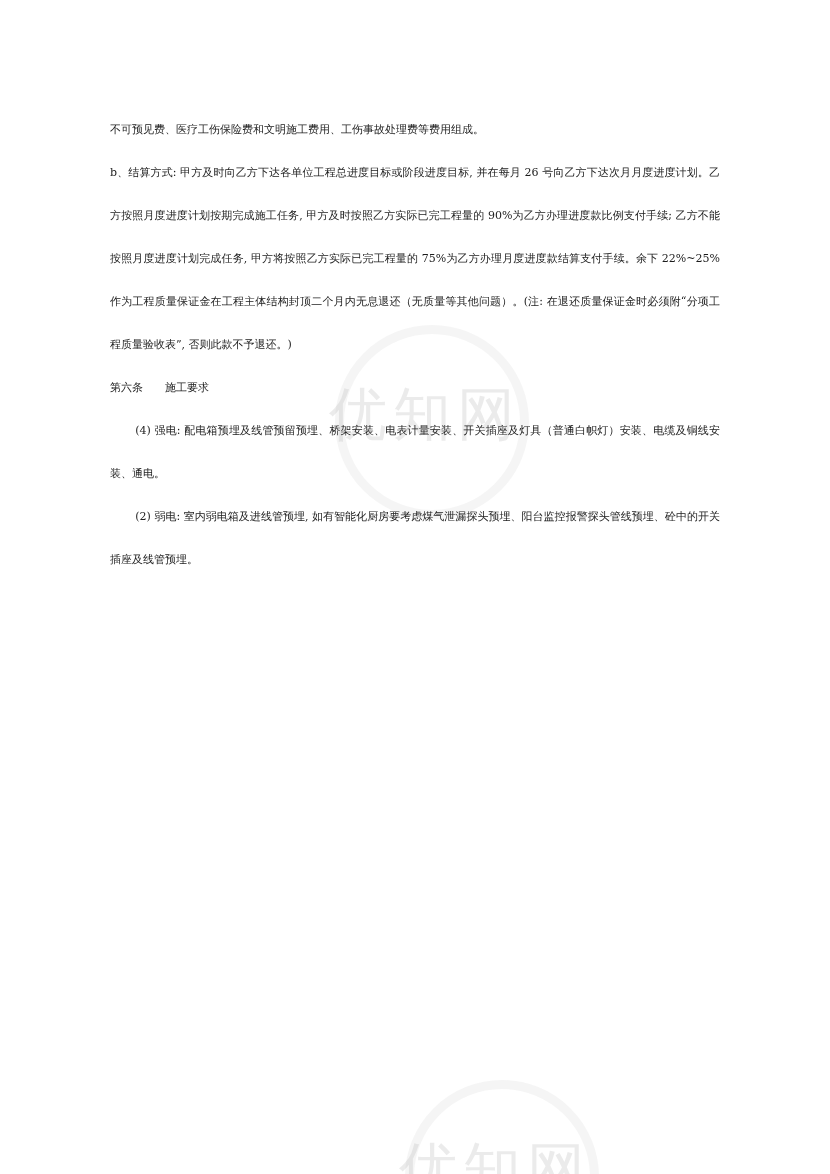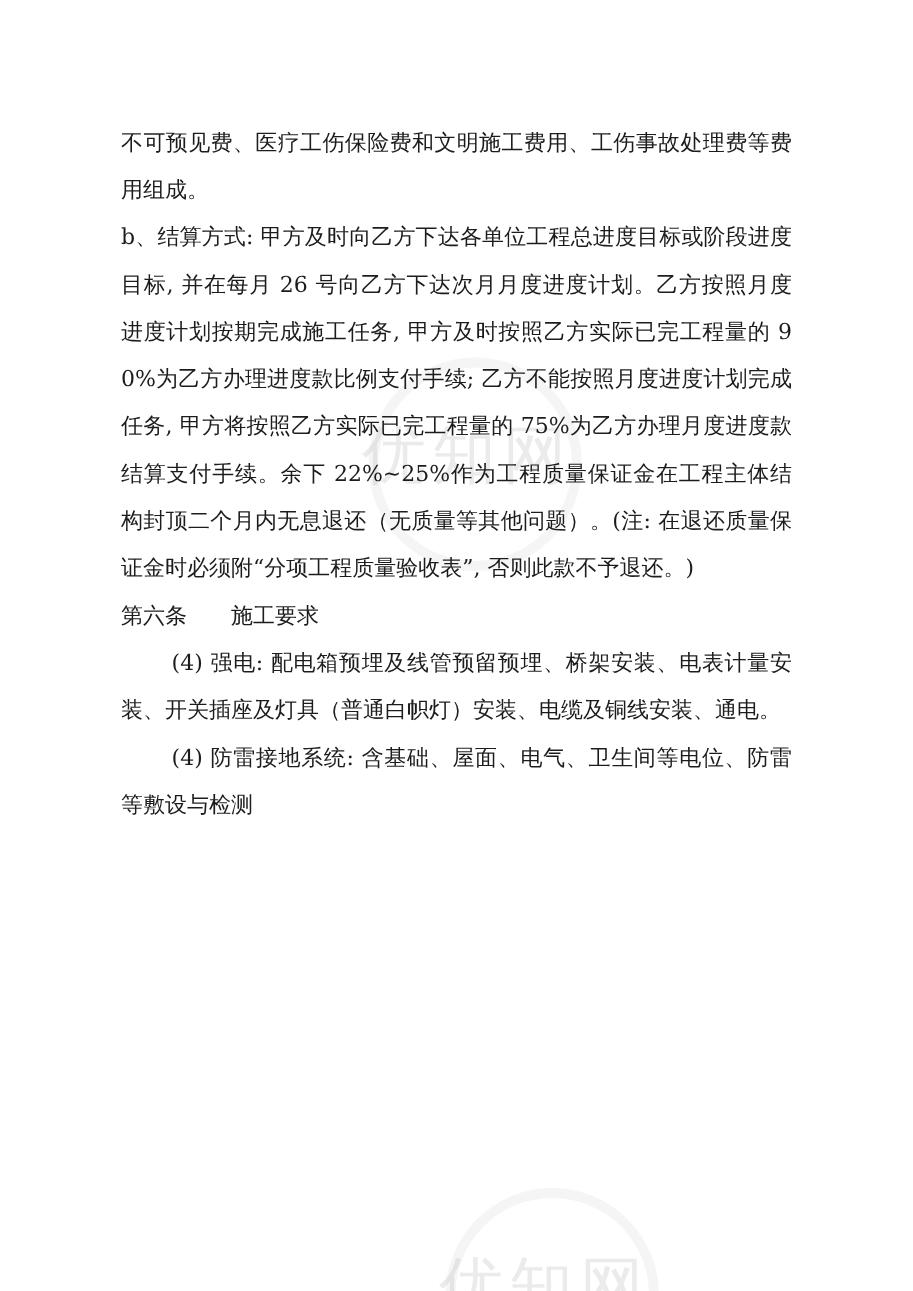--- a/index.html
+++ b/index.html
@@ -13,21 +13,21 @@
     height: 1174px;
     background: #ffffff;
     overflow: hidden;
     font-family: "DejaVu Serif", "Liberation Serif", serif;
   }
   .content {
     position: absolute;
     left: 110px;
     top: 108px;
     width: 610px;
-    font-size: 20px;
+    font-size: 11px;
     color: #1c1c1c;
     text-align: justify;
     z-index: 2;
   }
   p.para {
     margin: 0;
     line-height: 43px;
     word-break: break-all;
   }
   p.indent {
@@ -77,18 +77,18 @@
   <div class="content">
     <p class="para">不可预见费、医疗工伤保险费和文明施工费用、工伤事故处理费等费用组成。</p>
 
 
     <p class="para">b、结算方式: 甲方及时向乙方下达各单位工程总进度目标或阶段进度目标, 并在每月 26 号向乙方下达次月月度进度计划。乙方按照月度进度计划按期完成施工任务, 甲方及时按照乙方实际已完工程量的 90%为乙方办理进度款比例支付手续; 乙方不能按照月度进度计划完成任务, 甲方将按照乙方实际已完工程量的 75%为乙方办理月度进度款结算支付手续。余下 22%~25%作为工程质量保证金在工程主体结构封顶二个月内无息退还（无质量等其他问题）。(注: 在退还质量保证金时必须附“分项工程质量验收表”, 否则此款不予退还。)</p>
 
     <p class="para heading">第六条　　施工要求</p>
 
     <p class="para indent">(4) 强电: 配电箱预埋及线管预留预埋、桥架安装、电表计量安装、开关插座及灯具（普通白帜灯）安装、电缆及铜线安装、通电。</p>
 
+    <p class="para indent">(2) 弱电: 室内弱电箱及进线管预埋, 如有智能化厨房要考虑煤气泄漏探头预埋、阳台监控报警探头管线预埋、砼中的开关插座及线管预埋。</p>
 
 
-    <p class="para indent">(4) 防雷接地系统: 含基础、屋面、电气、卫生间等电位、防雷等敷设与检测</p>
   </div>
 
 </div>
 
 </body></html>

